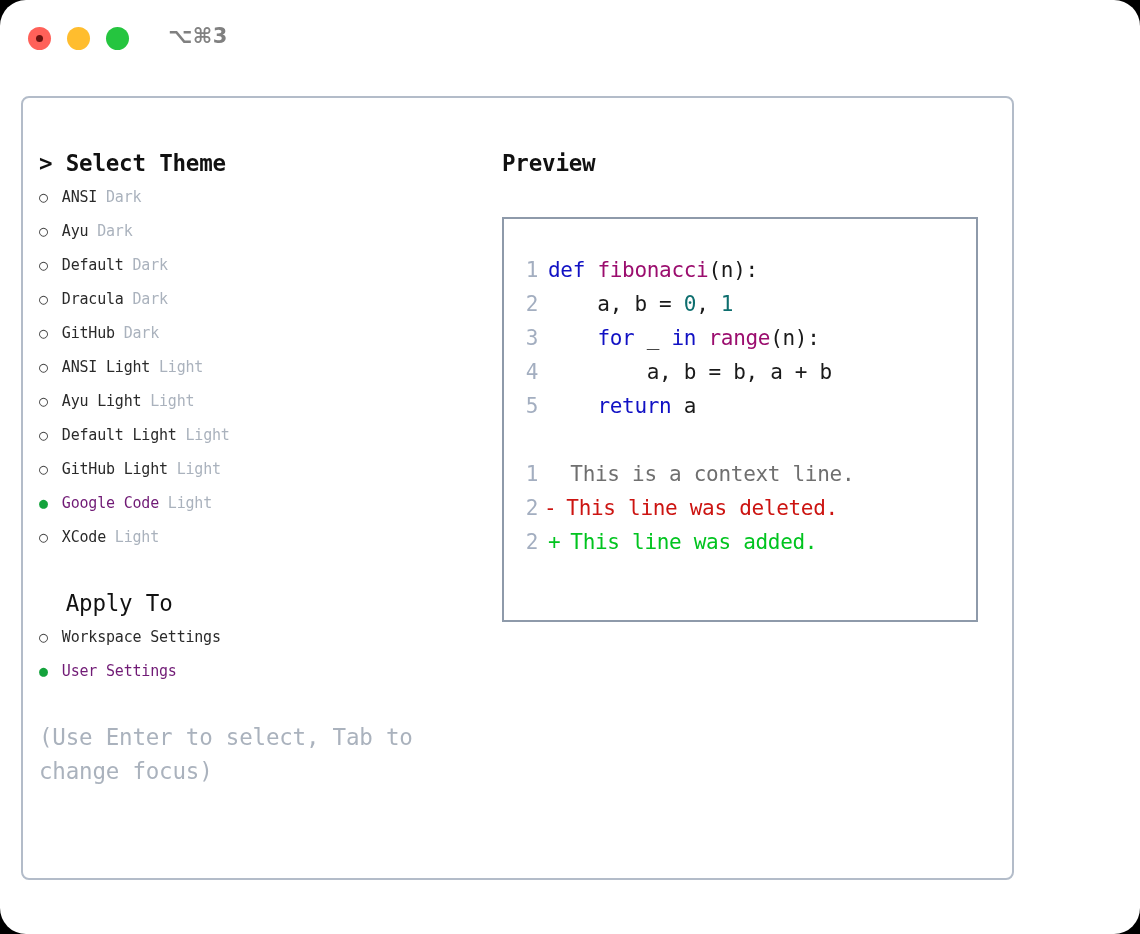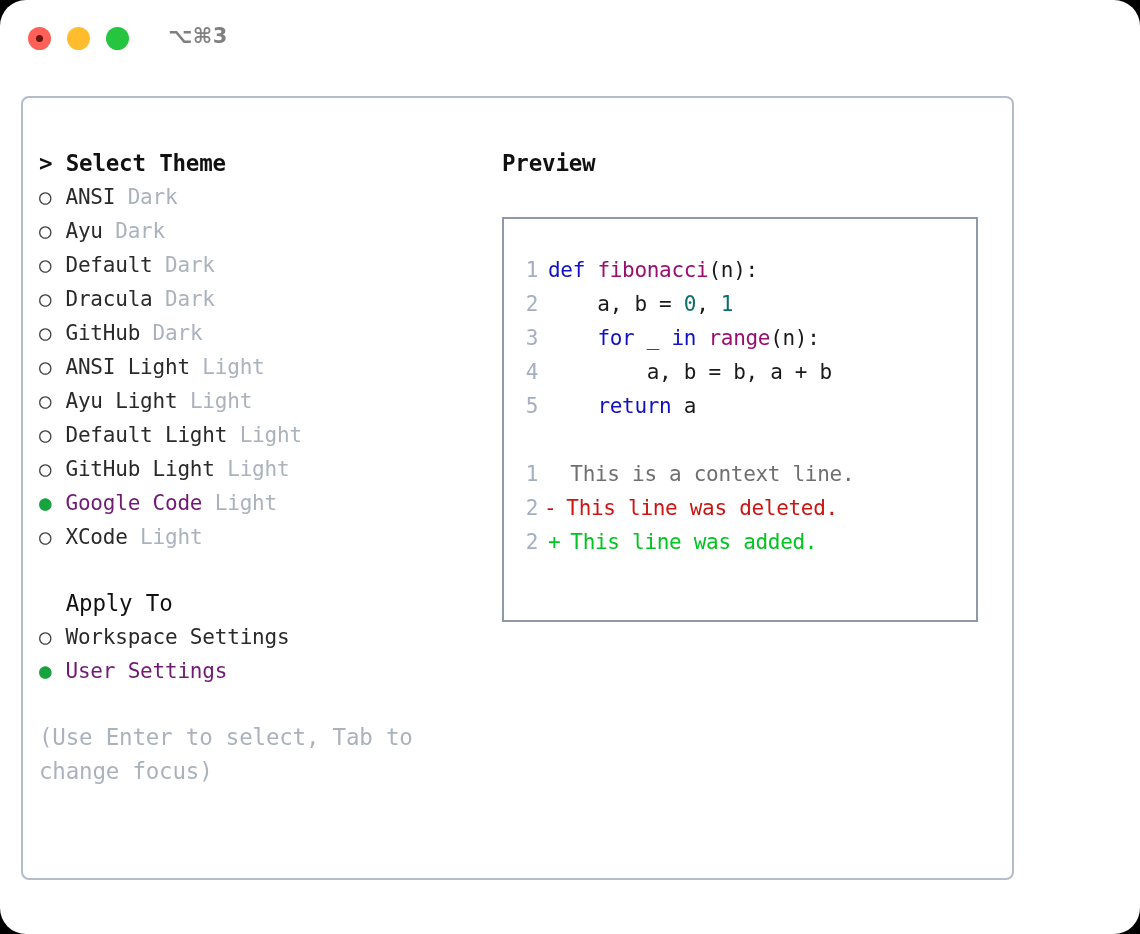--- a/index.html
+++ b/index.html
@@ -88,21 +88,21 @@
     line-height: 34px;
     color: #111111;
     white-space: pre;
     letter-spacing: -0.2px;
   }
   .section-head.focused { font-weight: bold; }
   .section-head .caret { display: inline; }
   .section-head .indent { display: inline; }
 
   .opt-row {
-    font-size: 21px;
+    font-size: 15px;
     line-height: 34px;
     color: #2a2a2a;
     white-space: pre;
     letter-spacing: -0.2px;
   }
   .marker { display: inline-block; width: 14px; }
   .marker.on  { color: #14a33c; }
   .marker.off { color: #444444; }
   .opt-label { color: #2a2a2a; }
   .opt-row.selected .opt-label { color: #701a75; }

